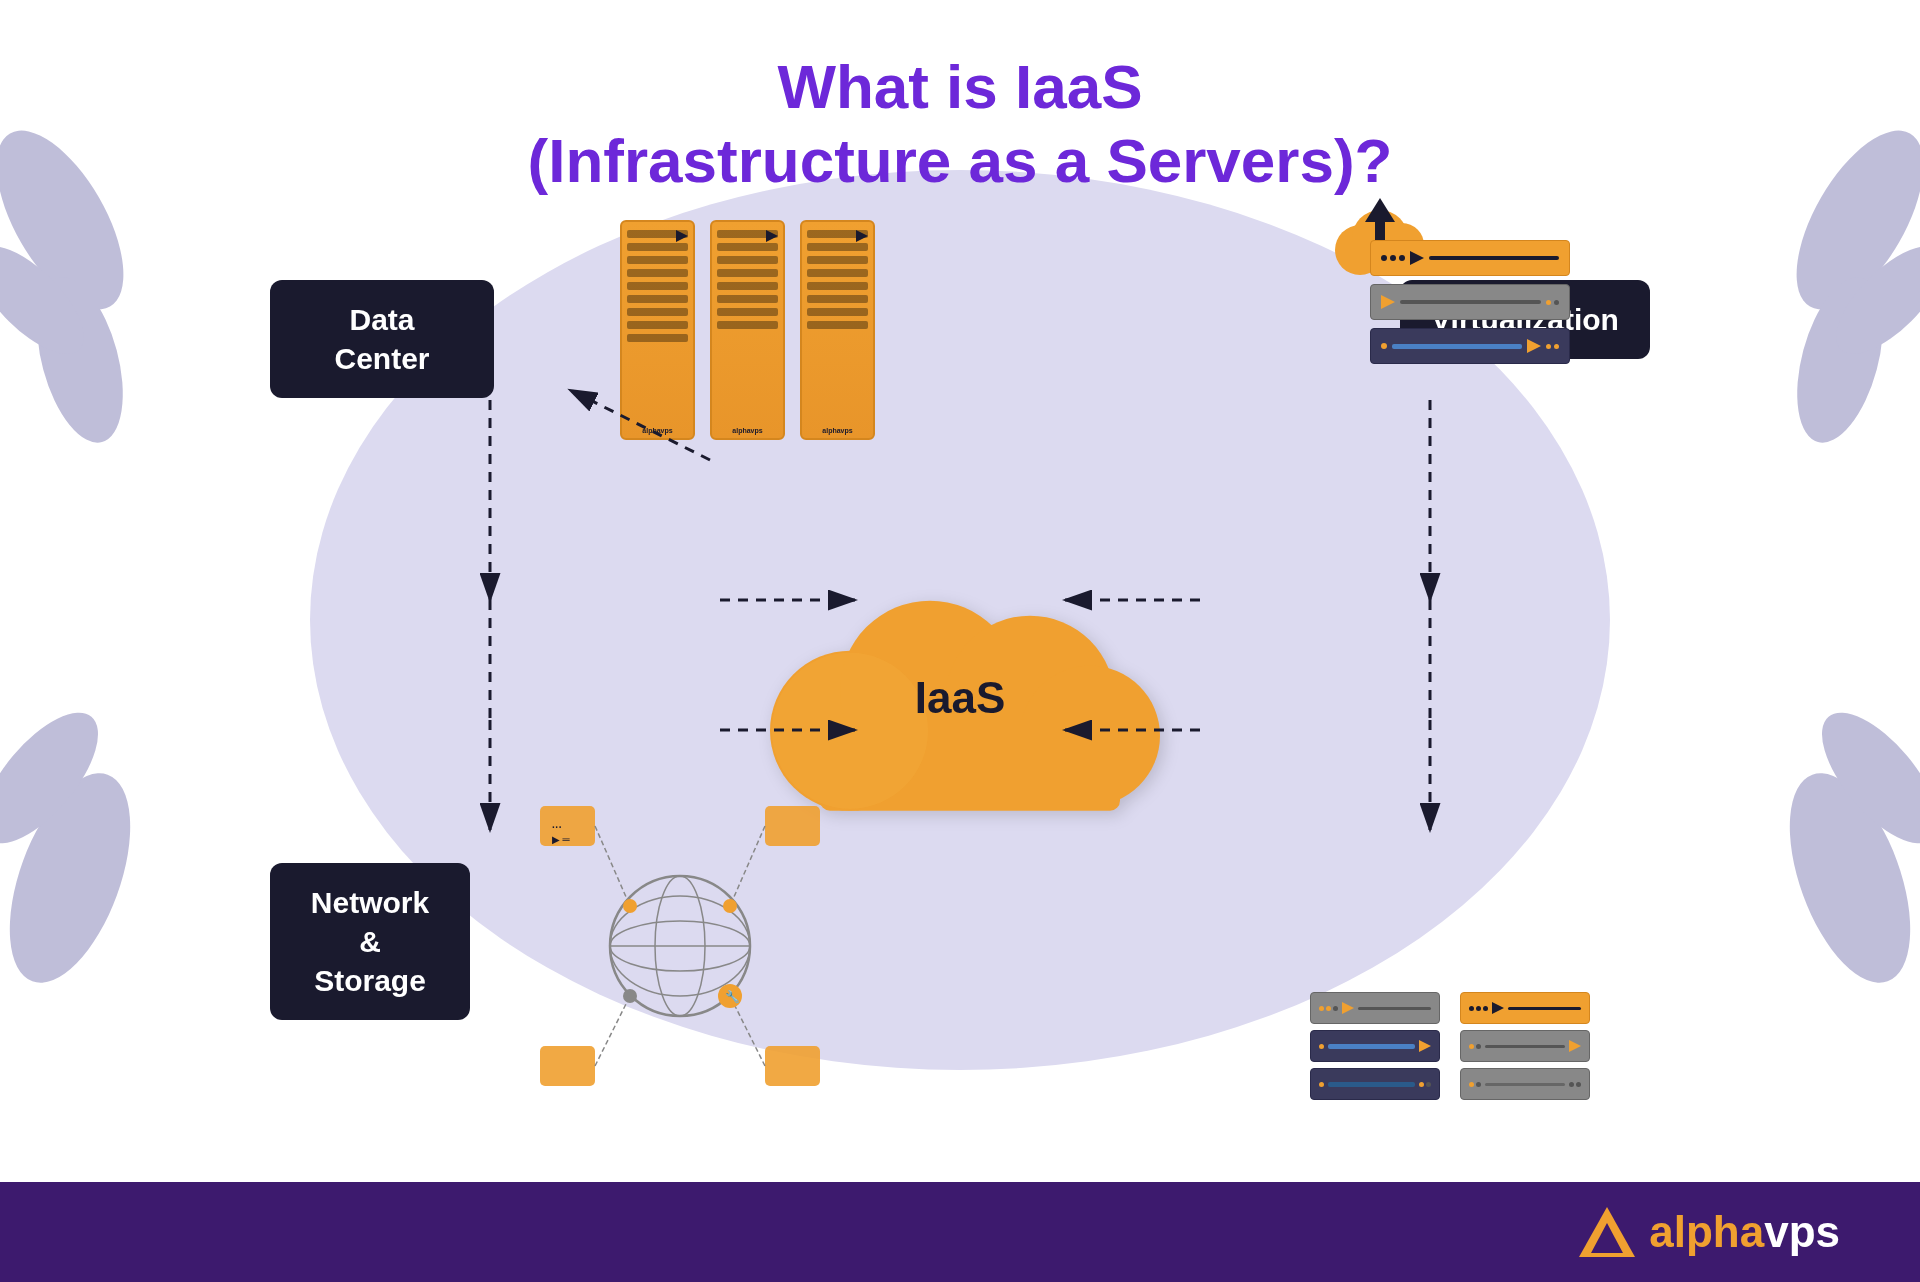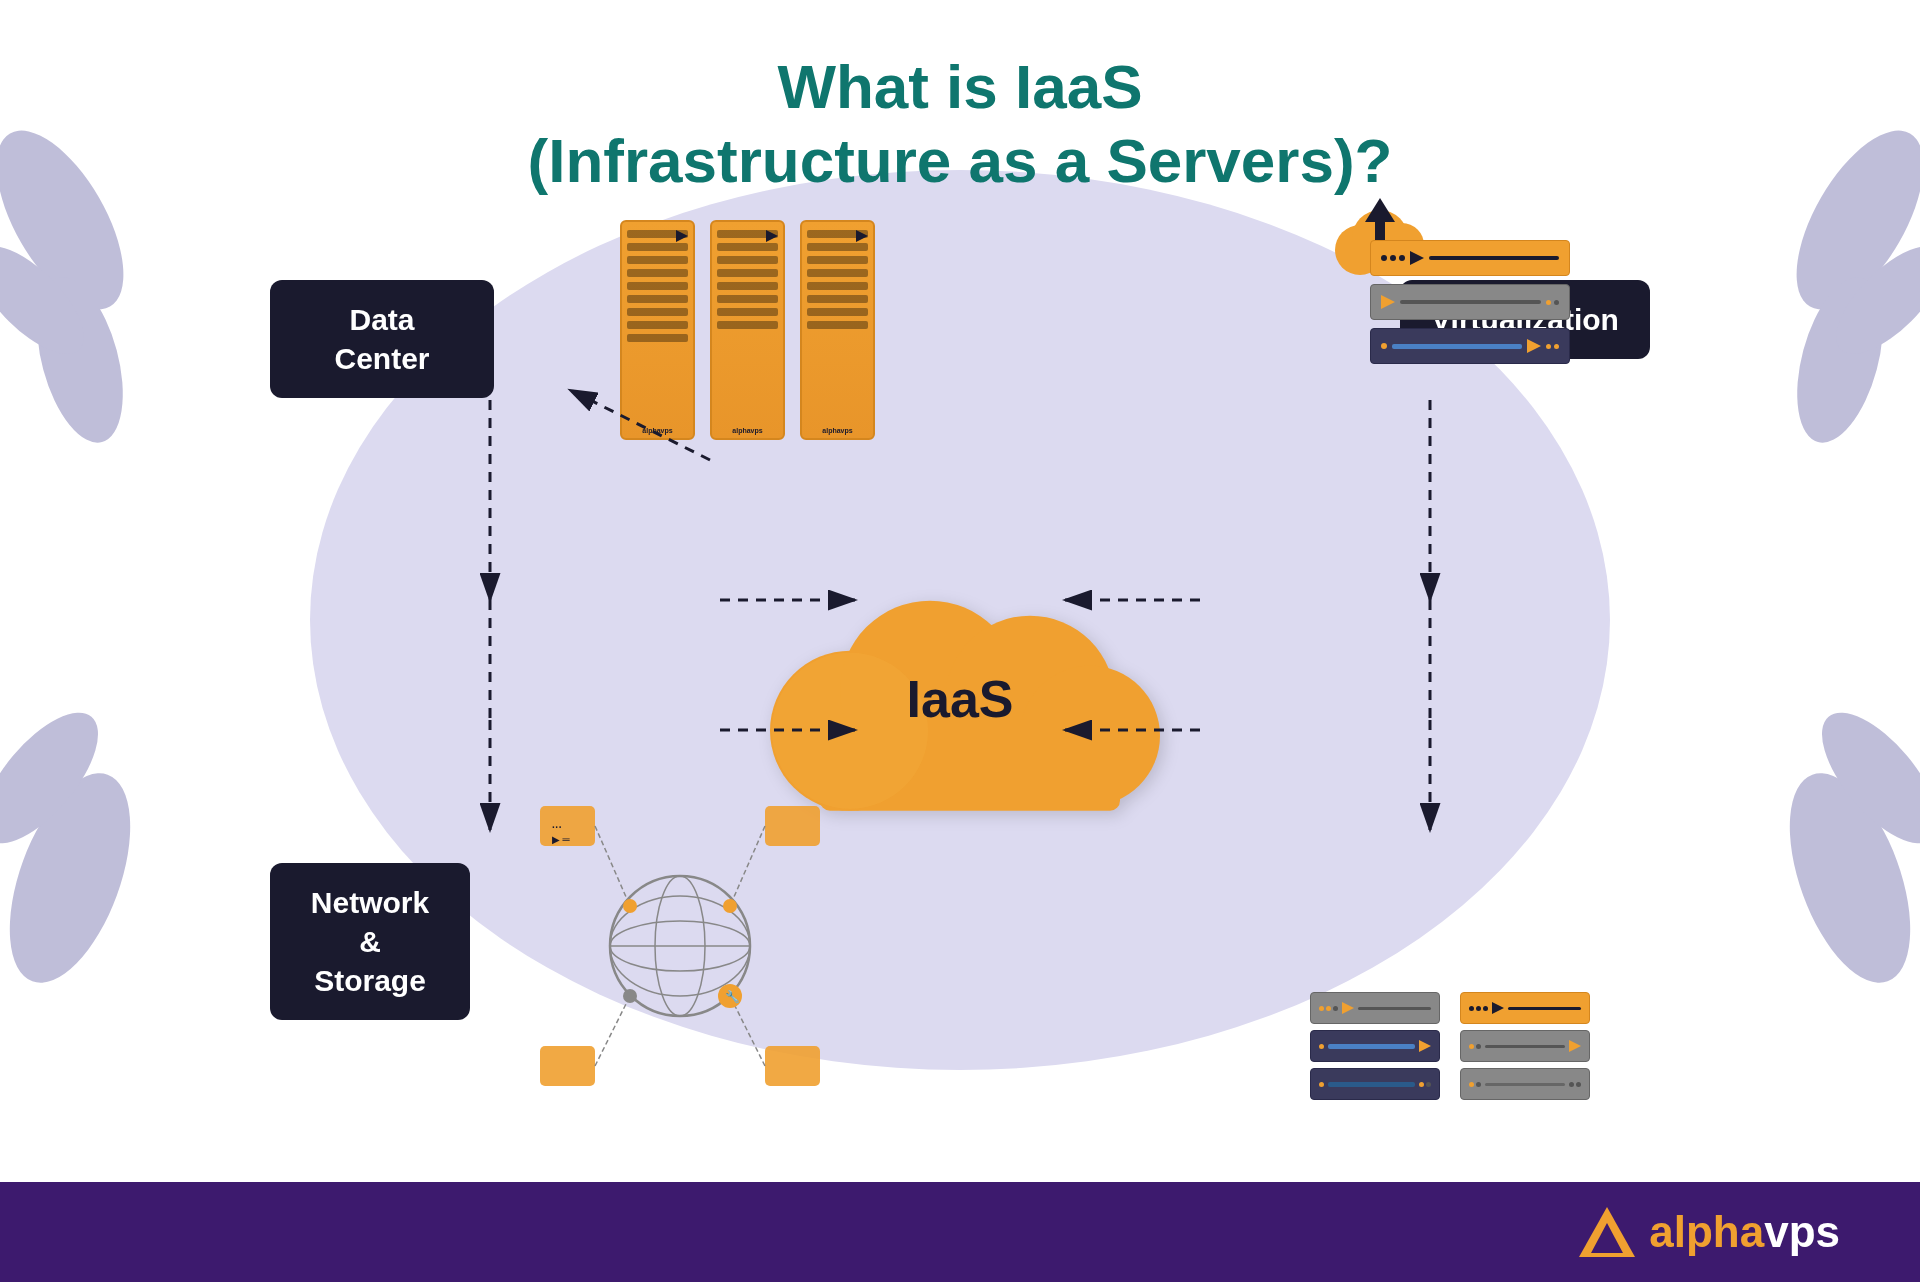--- a/index.html
+++ b/index.html
@@ -41,21 +41,21 @@
       display: flex;
       align-items: center;
       gap: 12px;
     }
 
     
     .title {
       text-align: center;
       padding-top: 50px;
       padding-bottom: 30px;
-      color: #0f766e;
+      color: #6d28d9;
       font-size: 62px;
       font-weight: 900;
       line-height: 1.2;
       z-index: 10;
       position: relative;
     }
 
     
     .bg-ellipse {
       position: absolute;
@@ -126,21 +126,21 @@
 
     .cloud-svg {
       filter: drop-shadow(4px 4px 8px rgba(0,0,0,0.15));
     }
 
     .cloud-label {
       position: absolute;
       top: 50%;
       left: 50%;
       transform: translate(-50%, -40%);
-      font-size: 52px;
+      font-size: 44px;
       font-weight: 900;
       color: #1a1a2e;
     }
 
     
     .arrows-svg {
       position: absolute;
       top: 0;
       left: 0;
       width: 1920px;

